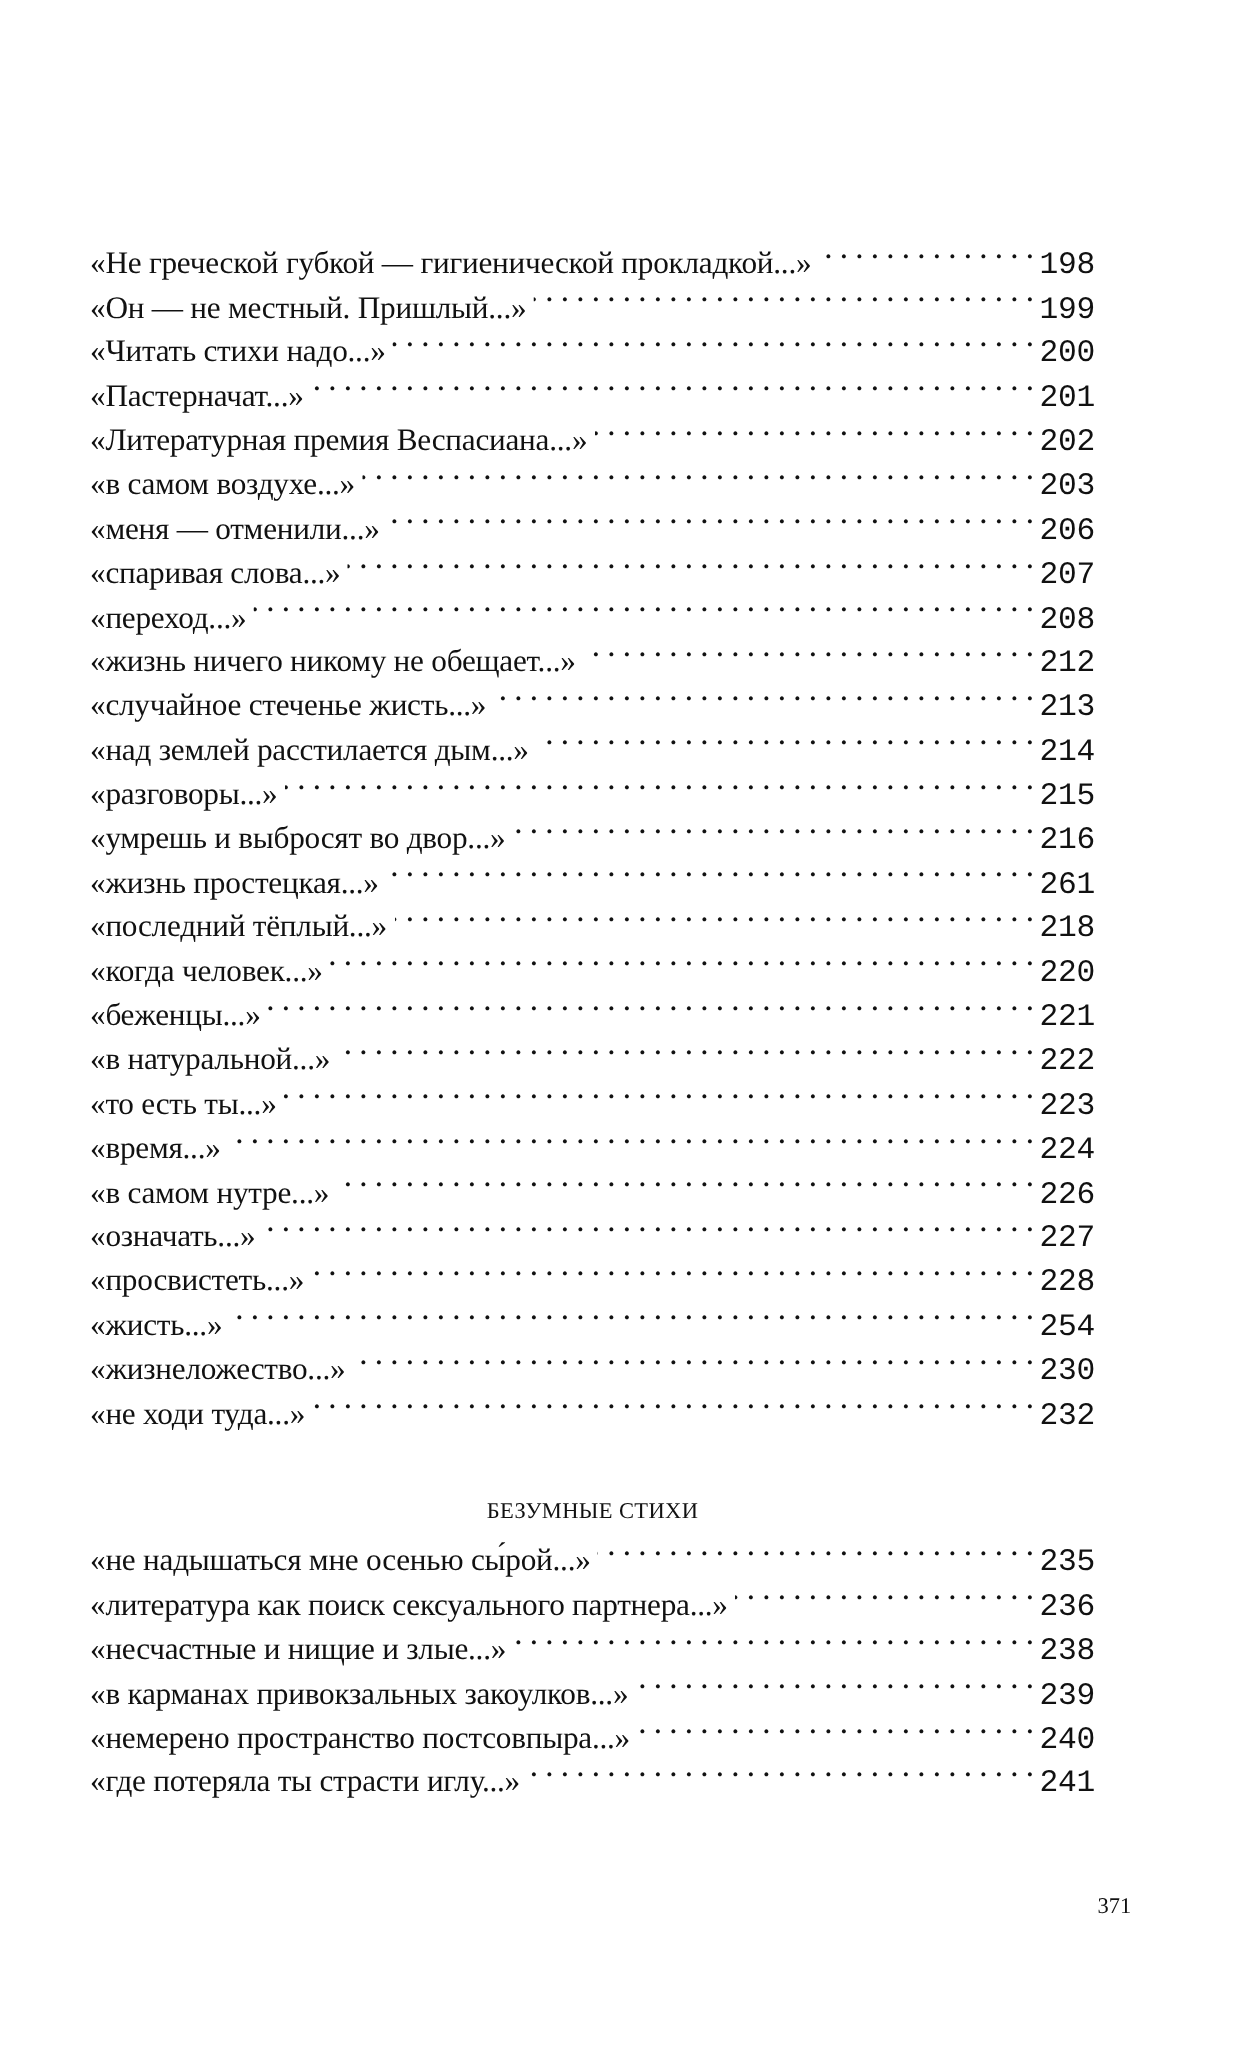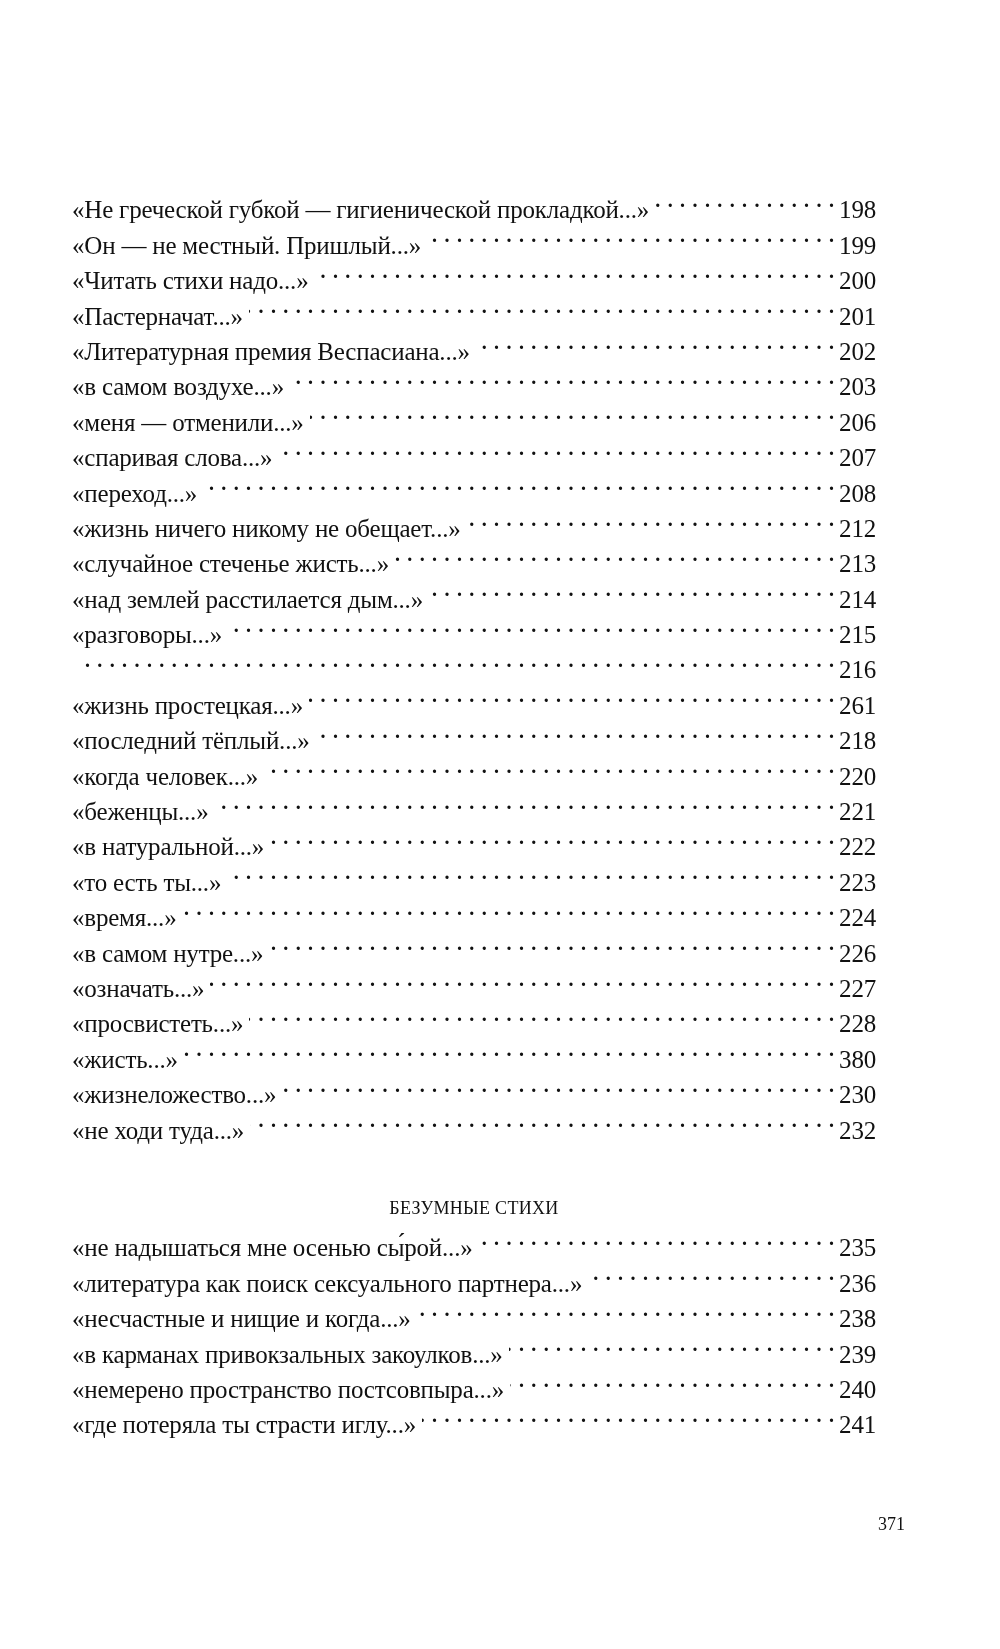--- a/index.html
+++ b/index.html
@@ -36,21 +36,21 @@
     height: 35.4px;
   }
   .row .leader::before {
     content: ". . . . . . . . . . . . . . . . . . . . . . . . . . . . . . . . . . . . . . . . . . . . . . . . . . . . . . . . . . . . . . . . . . . . . . . . . . . . . . . . . . . . . . . .";
     position: absolute;
     right: 0;
     font-size: 20px;
     letter-spacing: 1.2px;
     font-weight: bold;
   }
-  .row .page { flex: 0 0 auto; }
+  .row .page { flex: 0 0 auto; font-family: Liberation Mono, monospace; }
   .section-heading {
     position: absolute;
     left: 72px; width: 804px;
     top: 1198px;
     text-align: center;
     font-size: 18px;
     letter-spacing: 0.3px;
   }
   .folio {
     position: absolute;
@@ -122,20 +122,21 @@
       <span class="title">«над землей расстилается дым...»</span>
       <span class="leader"></span>
       <span class="page">214</span>
     </div>
   <div class="row">
       <span class="title">«разговоры...»</span>
       <span class="leader"></span>
       <span class="page">215</span>
     </div>
   <div class="row">
+      <span class="title">«умрешь и выбросят во двор...»</span>
       <span class="leader"></span>
       <span class="page">216</span>
     </div>
   <div class="row">
       <span class="title">«жизнь простецкая...»</span>
       <span class="leader"></span>
       <span class="page">261</span>
     </div>
   <div class="row">
       <span class="title">«последний тёплый...»</span>
@@ -178,21 +179,21 @@
       <span class="page">227</span>
     </div>
   <div class="row">
       <span class="title">«просвистеть...»</span>
       <span class="leader"></span>
       <span class="page">228</span>
     </div>
   <div class="row">
       <span class="title">«жисть...»</span>
       <span class="leader"></span>
-      <span class="page">380</span>
+      <span class="page">254</span>
     </div>
   <div class="row">
       <span class="title">«жизнеложество...»</span>
       <span class="leader"></span>
       <span class="page">230</span>
     </div>
   <div class="row">
       <span class="title">«не ходи туда...»</span>
       <span class="leader"></span>
       <span class="page">232</span>
@@ -206,21 +207,21 @@
       <span class="title">«не надышаться мне осенью сы́рой...»</span>
       <span class="leader"></span>
       <span class="page">235</span>
     </div>
   <div class="row">
       <span class="title">«литература как поиск сексуального партнера...»</span>
       <span class="leader"></span>
       <span class="page">236</span>
     </div>
   <div class="row">
-      <span class="title">«несчастные и нищие и когда...»</span>
+      <span class="title">«несчастные и нищие и злые...»</span>
       <span class="leader"></span>
       <span class="page">238</span>
     </div>
   <div class="row">
       <span class="title">«в карманах привокзальных закоулков...»</span>
       <span class="leader"></span>
       <span class="page">239</span>
     </div>
   <div class="row">
       <span class="title">«немерено пространство постсовпыра...»</span>

